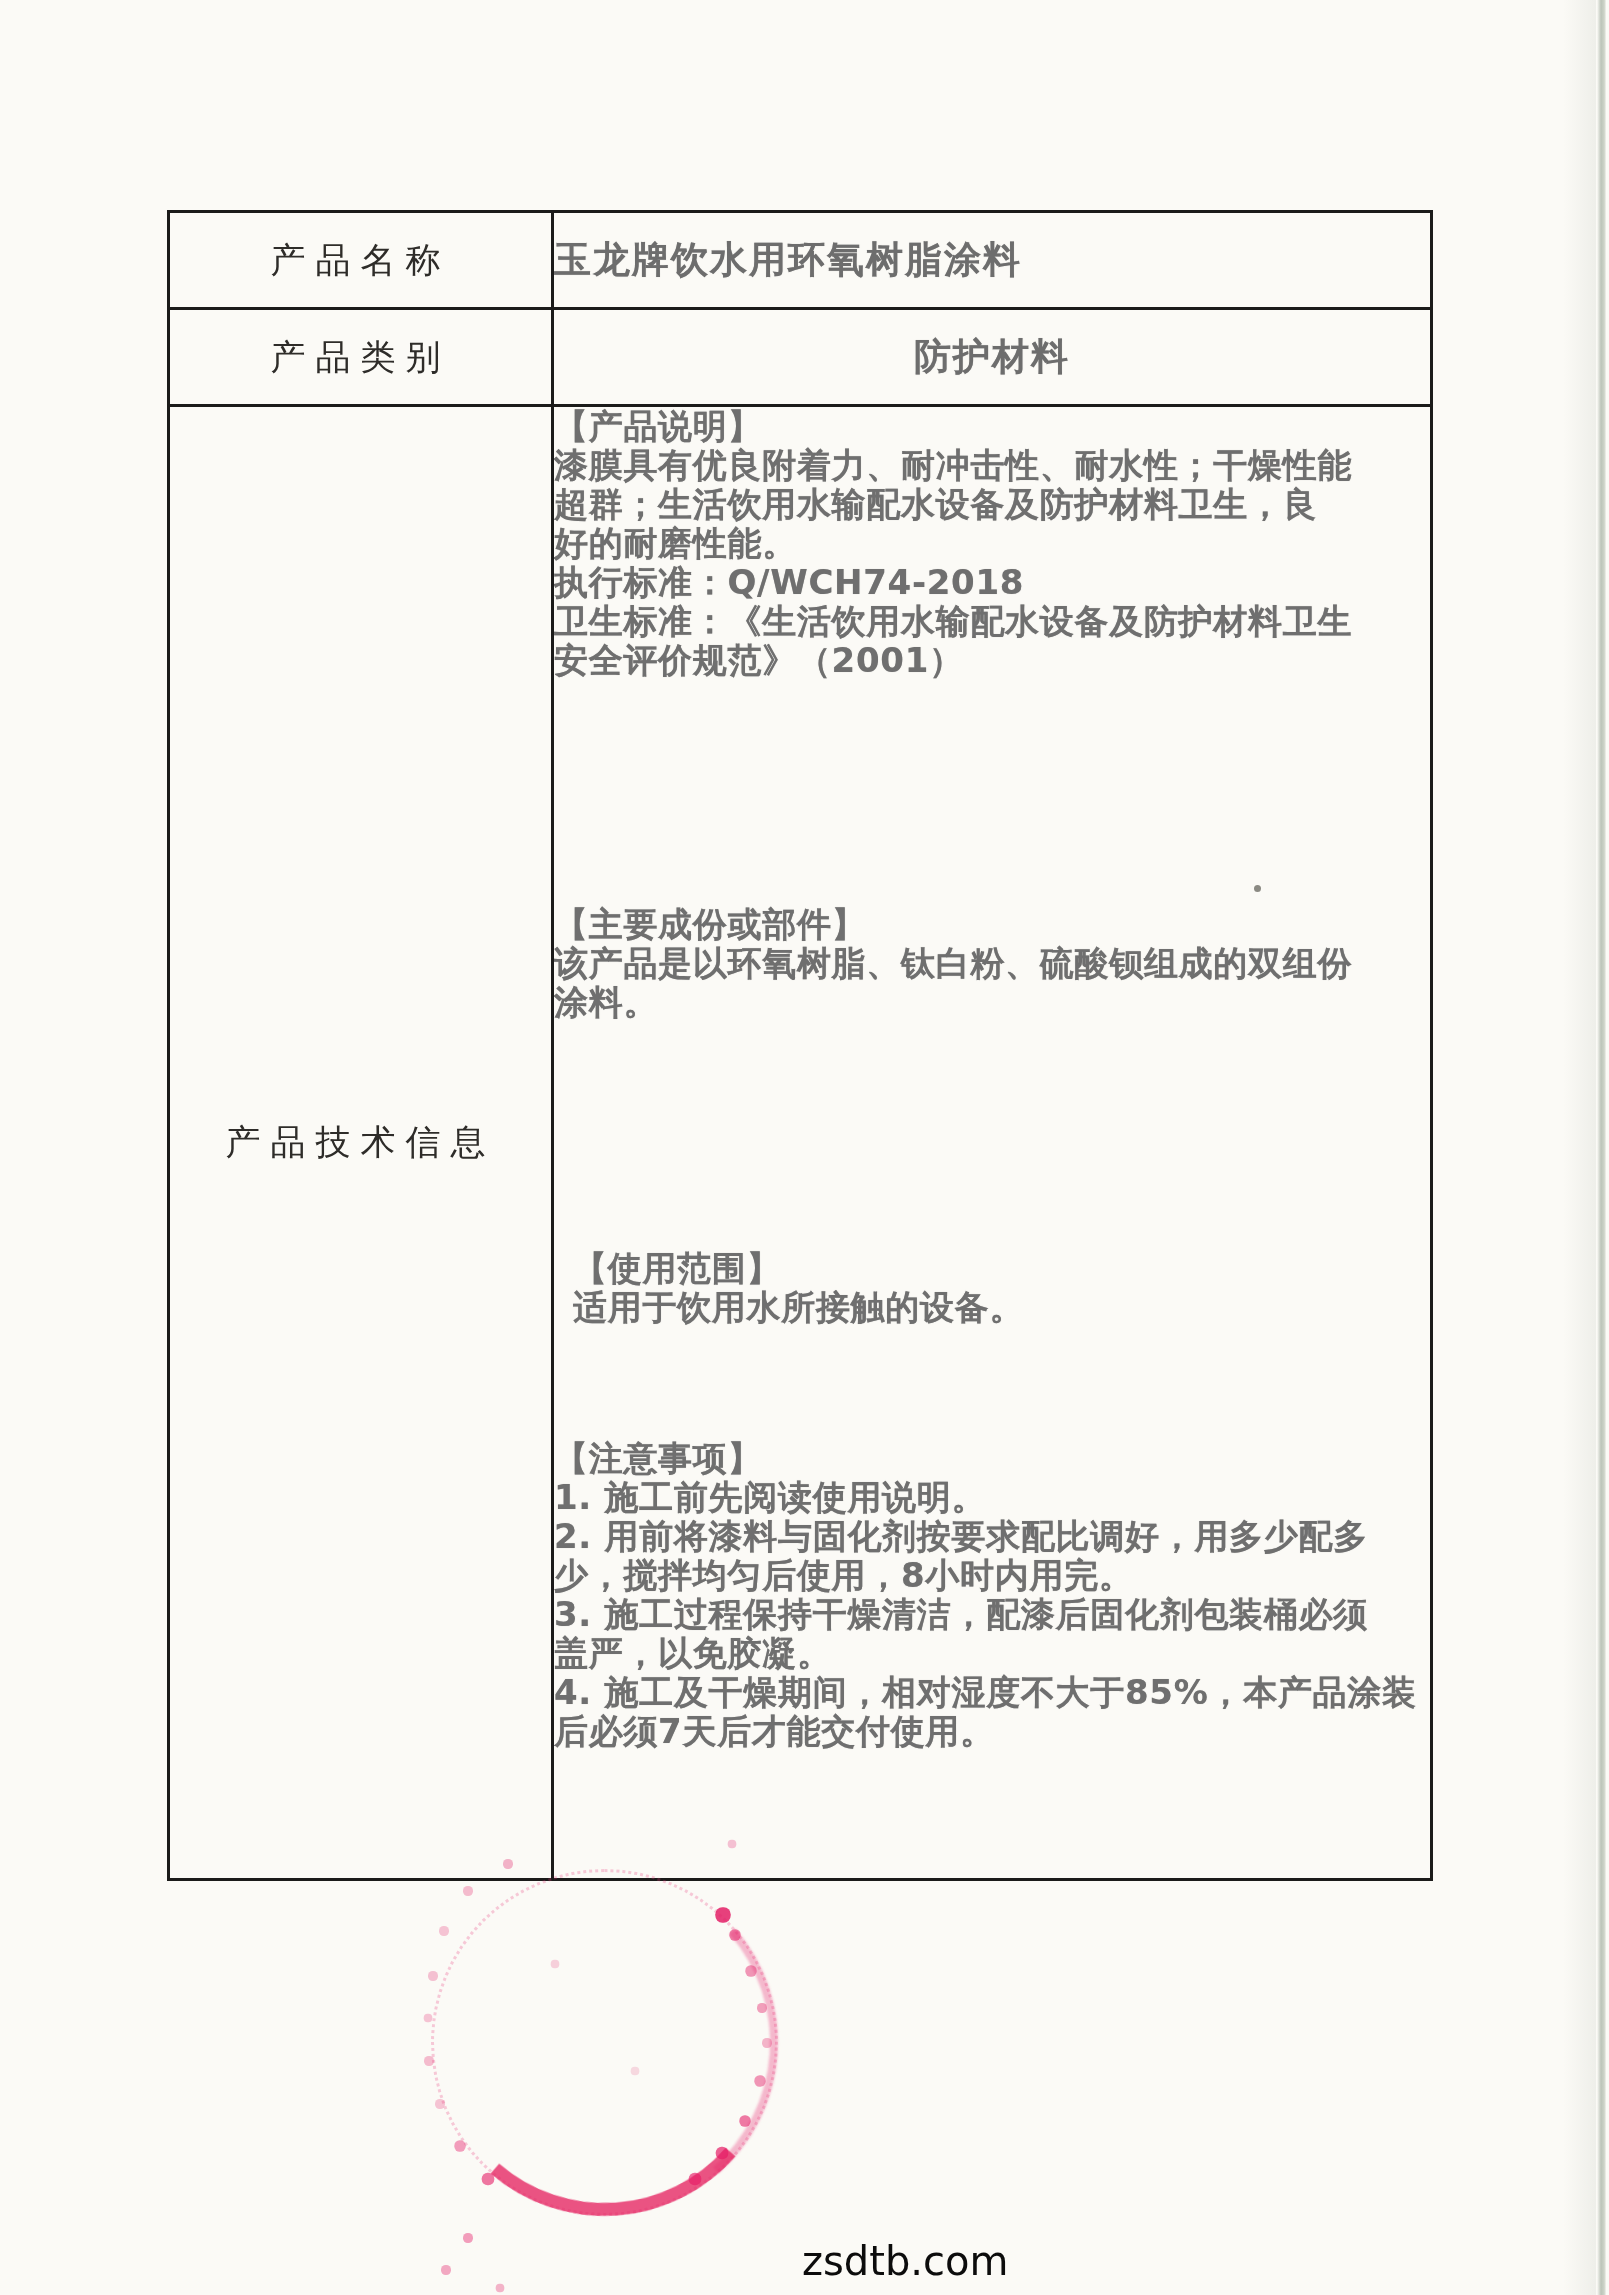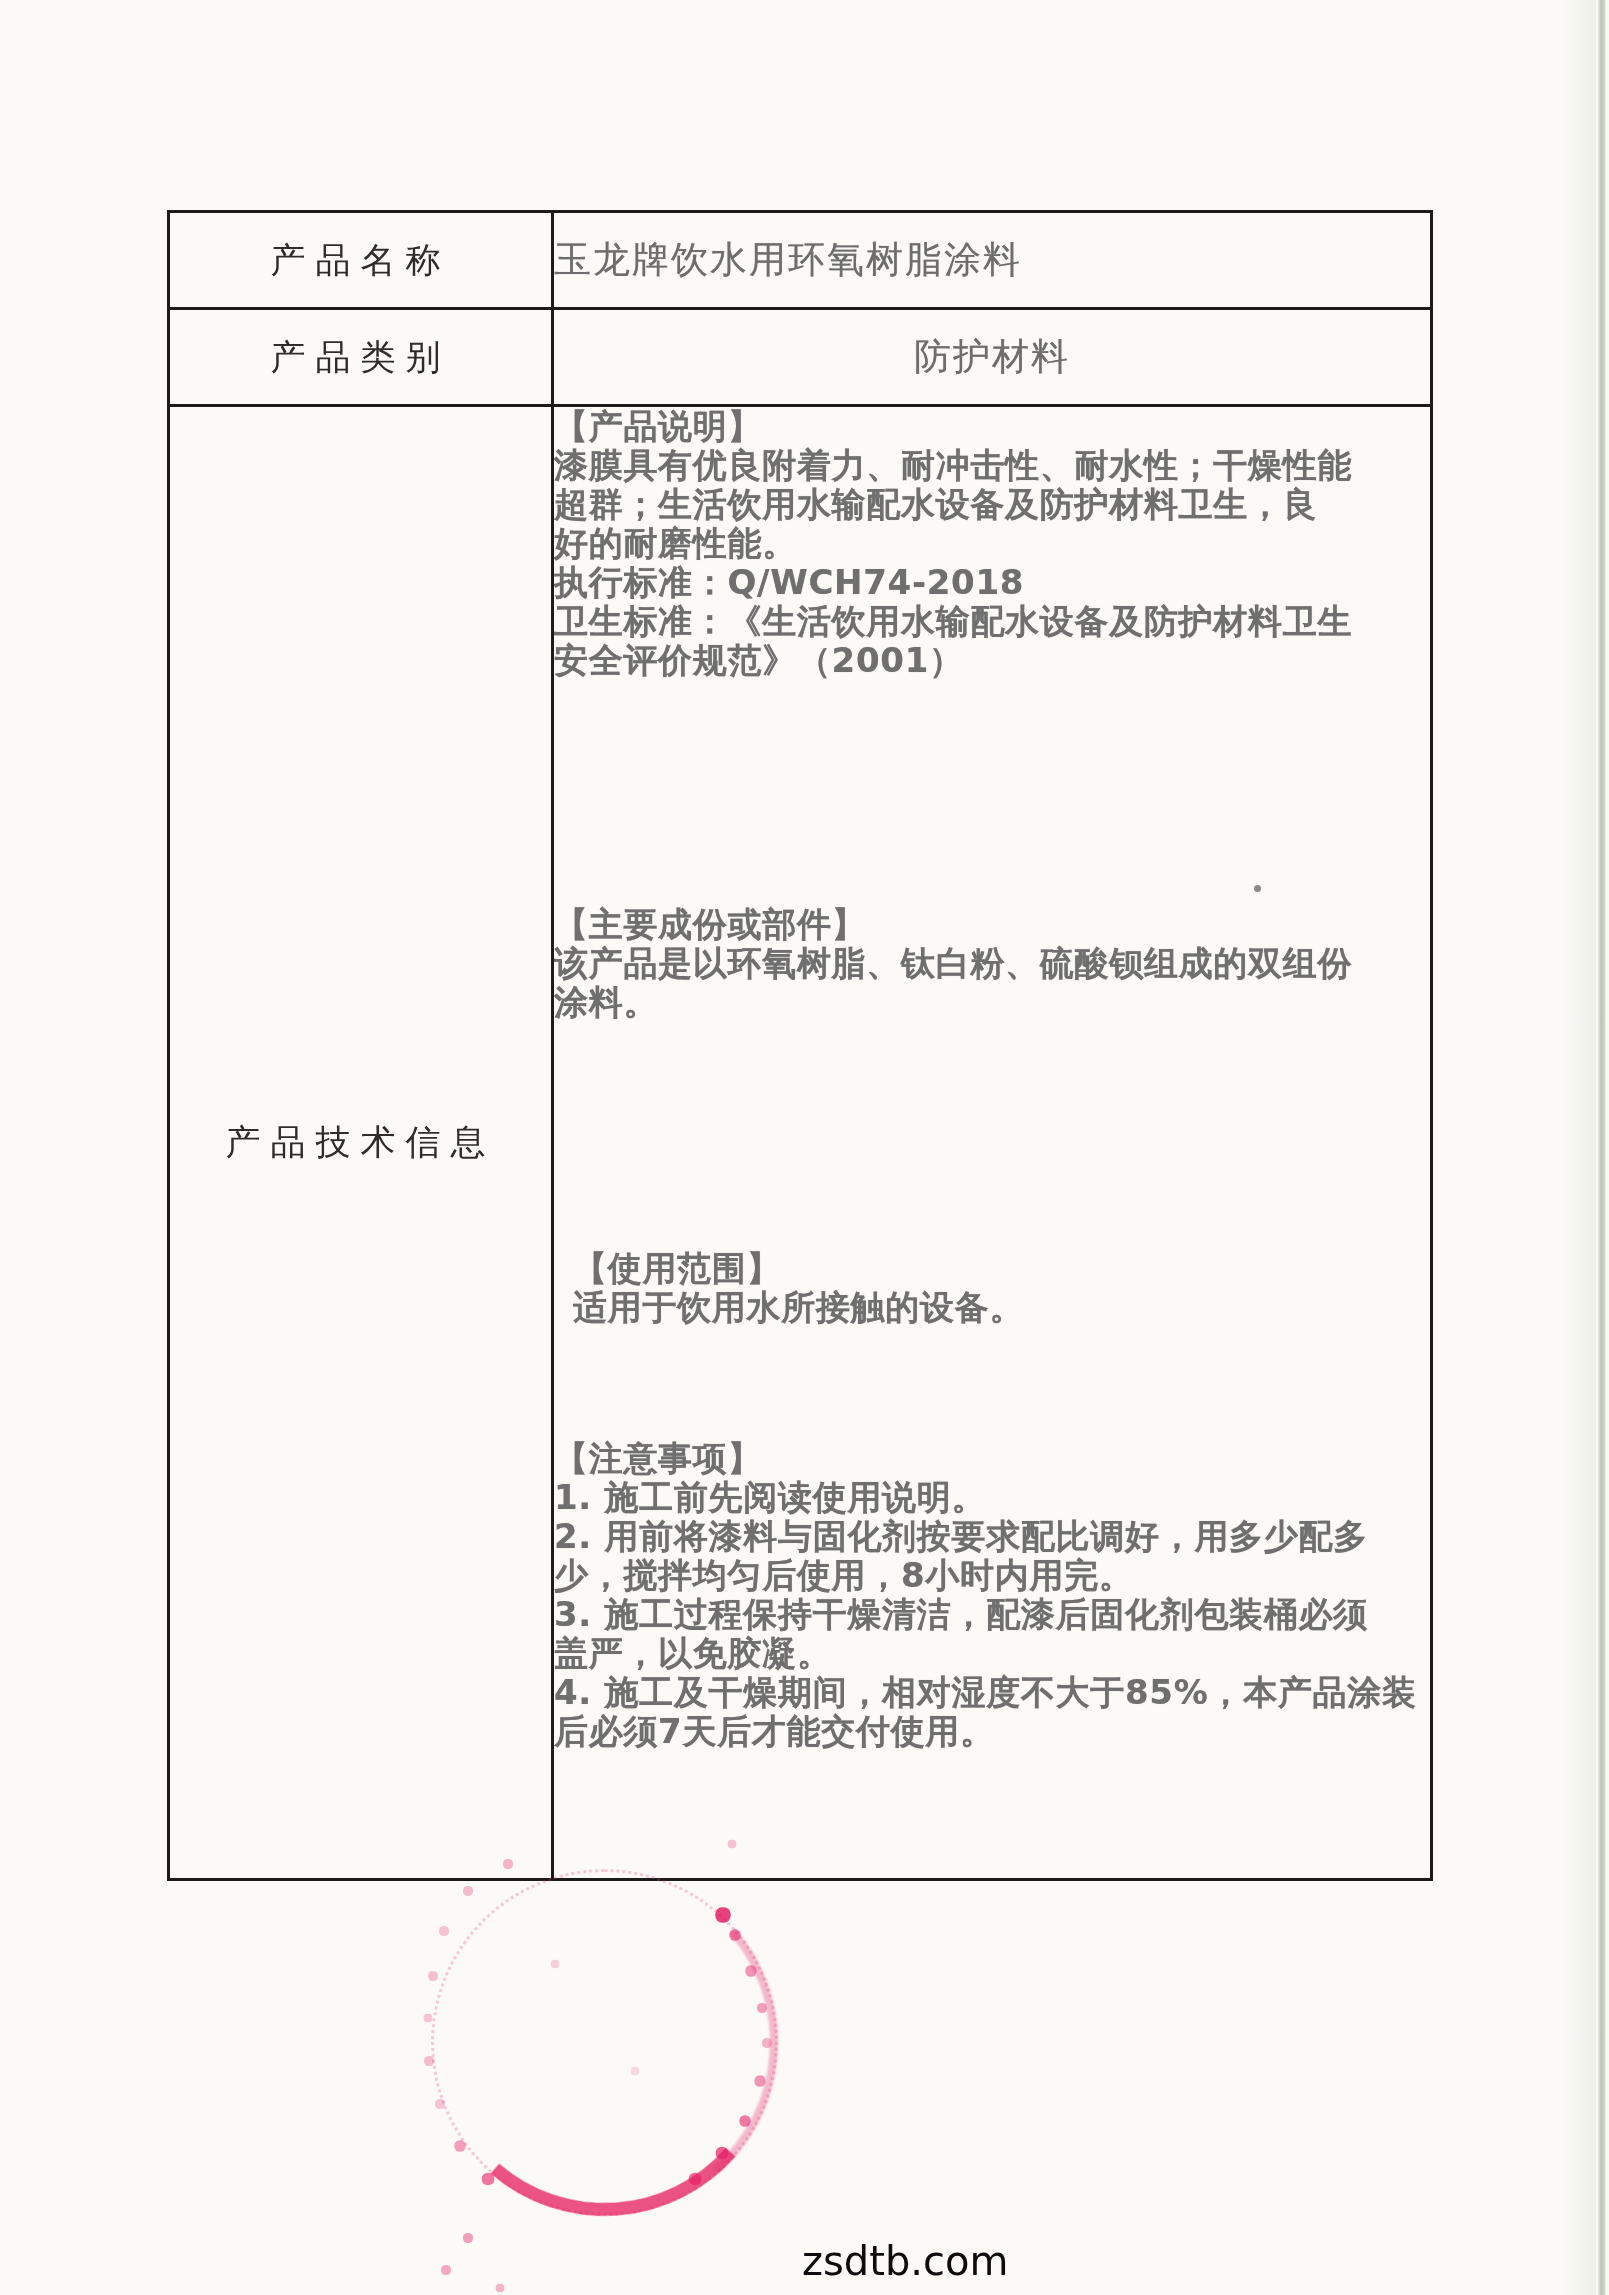--- a/index.html
+++ b/index.html
@@ -43,21 +43,21 @@
     font-family:"DejaVu Serif","Liberation Serif",serif;
     font-size:35px;
     letter-spacing:10px;
     color:#2e2c29;
     text-align:center;
     vertical-align:middle;
     white-space:nowrap;
   }
   td.value{
     font-family:"DejaVu Sans","Liberation Sans",sans-serif;
-    font-weight:normal;
+    font-weight:bold;
     font-size:37px;
     letter-spacing:2px;
     color:#6d6d6d;
     vertical-align:middle;
     padding-left:41px;
     white-space:nowrap;
     text-shadow:0 0 0.7px rgba(109,109,109,.6);
   }
   td.tech{
     vertical-align:top;

